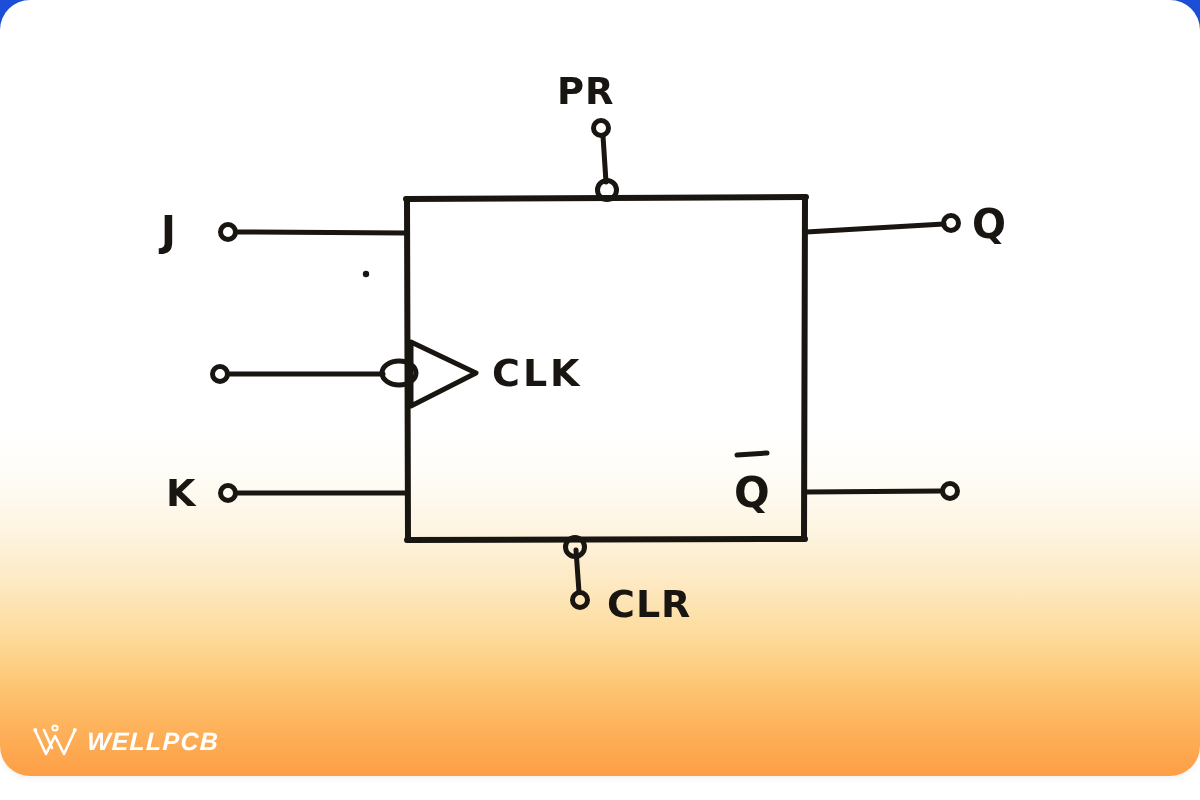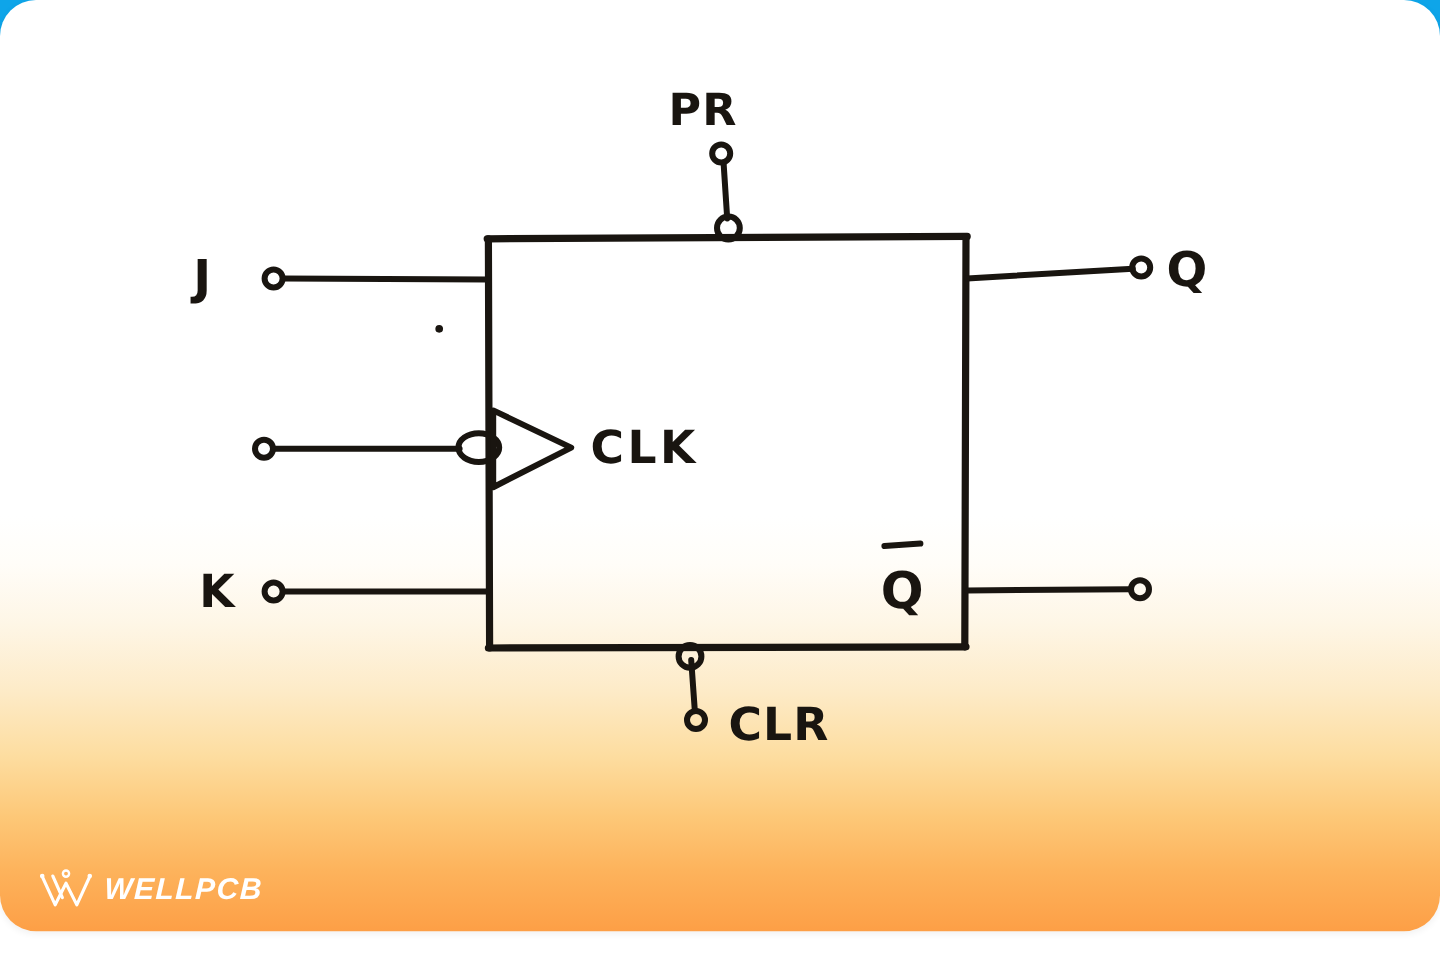--- a/index.html
+++ b/index.html
@@ -10,21 +10,21 @@
     height: 800px;
     background: #ffffff;
     font-family: "Liberation Sans", sans-serif;
     overflow: hidden;
   }
 
   #page {
     position: relative;
     width: 1200px;
     height: 707px;
-    background: #0ea5e9;
+    background: #1d4ed8;
   }
 
   
   #card {
     position: absolute;
     left: 0;
     top: 0;
     width: 1200px;
     height: 776px;
     border-radius: 30px;

